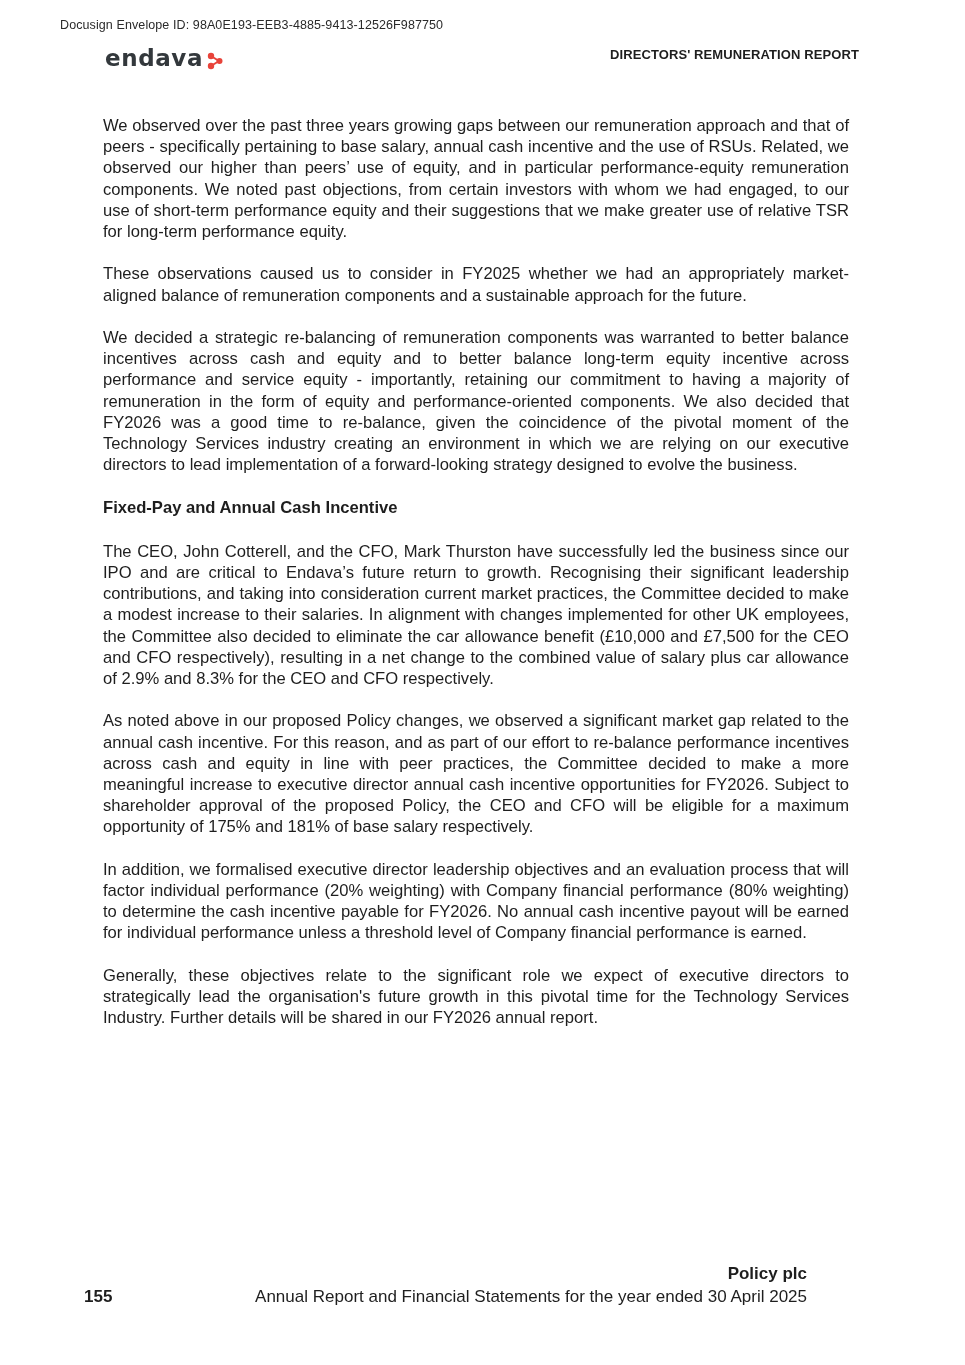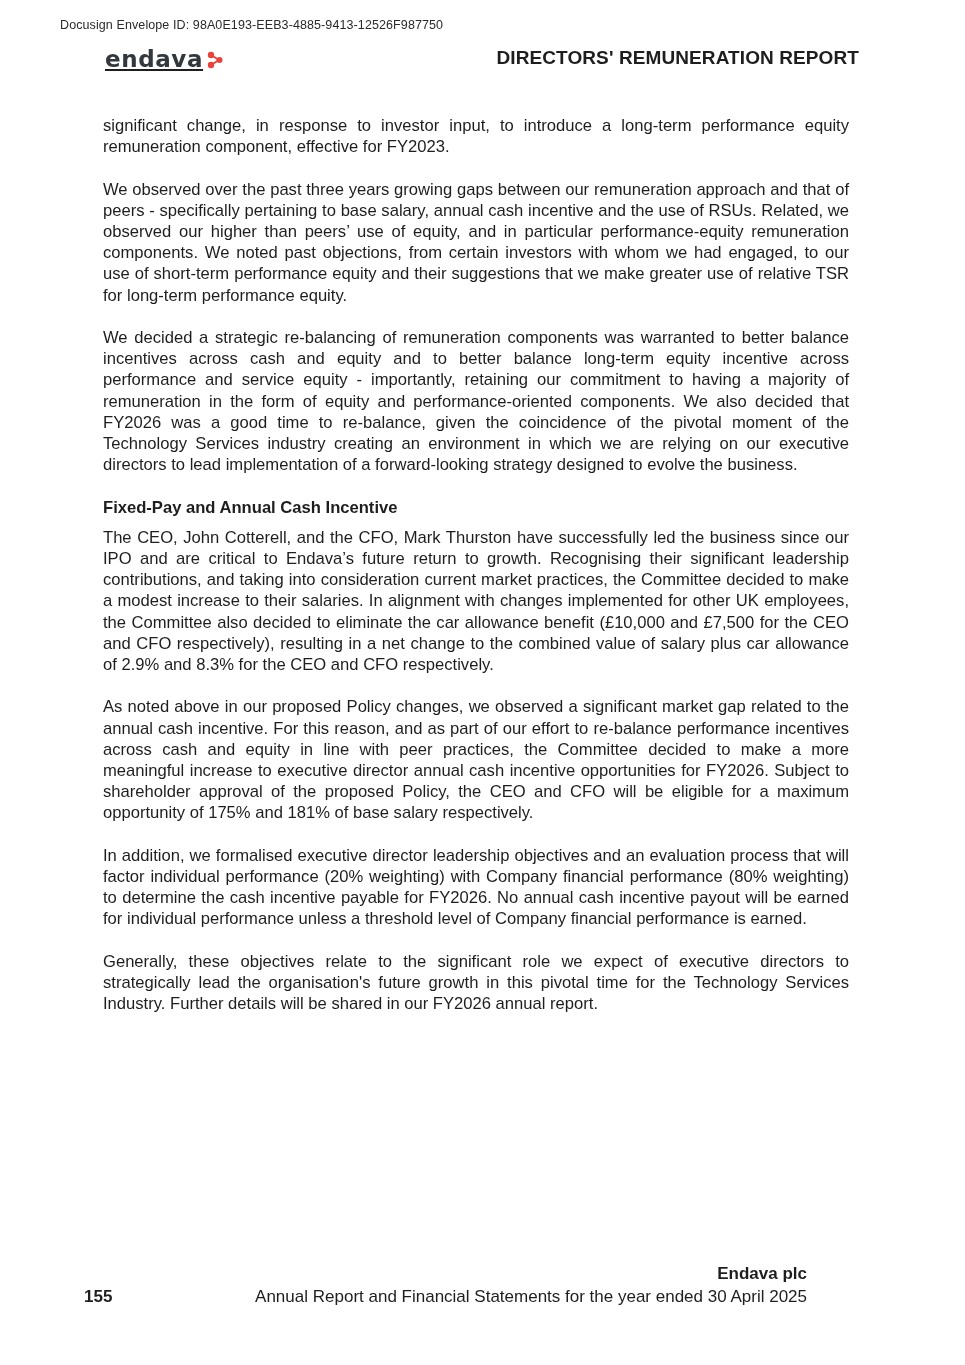--- a/index.html
+++ b/index.html
@@ -20,63 +20,62 @@
       left: 28px;
       top: 18px;
       font-size: 12.5px;
       color: #2a2a2a;
       letter-spacing: 0.1px;
       margin-left: 32px;
     }
     .logo {
       position: absolute;
       left: 105px;
-      top: 48px;
+      top: 38px;
       height: 32px;
       display: flex;
-      align-items: flex-start;
-      text-decoration: underline;
+      align-items: flex-end;
     }
     .logo-text {
       font-family: "DejaVu Sans", sans-serif;
       font-size: 23px;
       font-weight: bold;
       color: #33383c;
       letter-spacing: 0.6px;
       line-height: 1;
     }
     .logo-mark {
       margin-left: 3px;
       margin-top: 3px;
       width: 18px;
       height: 18px;
     }
     .header-title {
       position: absolute;
       right: 106px;
       top: 47px;
-      font-size: 19px;
+      font-size: 13px;
       font-weight: bold;
       color: #1e1e1e;
       letter-spacing: 0.1px;
     }
     .content {
       position: absolute;
       left: 103px;
       top: 115px;
       width: 746px;
       font-size: 16.6px;
       line-height: 21.2px;
     }
     .content p {
       margin: 0 0 21.2px 0;
       text-align: justify;
     }
     .content h3 {
-      margin: 0 0 9px 0;
+      margin: 0 0 23px 0;
       font-size: 16.6px;
       font-weight: bold;
       line-height: 21.2px;
     }
     .footer-company {
       position: absolute;
       right: 158px;
       top: 1264px;
       font-size: 17px;
       font-weight: bold;
@@ -107,25 +106,25 @@
     <line x1="5" y1="14" x2="13" y2="9" stroke="#e8433a" stroke-width="2"></line>
     <circle cx="5" cy="4" r="3.2" fill="#e8433a"></circle>
     <circle cx="13.5" cy="9" r="3" fill="#e8433a"></circle>
     <circle cx="5" cy="14" r="3.2" fill="#e8433a"></circle>
   </svg>
 </div>
 
 <div class="header-title">DIRECTORS' REMUNERATION REPORT</div>
 
 <div class="content">
-  <p>significant change, in response to investor input, to introduce a long-term performance equity remuneration component, effective for FY2023.</p>
   <p>We observed over the past three years growing gaps between our remuneration approach and that of peers - specifically pertaining to base salary, annual cash incentive and the use of RSUs. Related, we observed our higher than peers’ use of equity, and in particular performance-equity remuneration components. We noted past objections, from certain investors with whom we had engaged, to our use of short-term performance equity and their suggestions that we make greater use of relative TSR for long-term performance equity.</p>
+  <p>These observations caused us to consider in FY2025 whether we had an appropriately market-aligned balance of remuneration components and a sustainable approach for the future.</p>
   <p>We decided a strategic re-balancing of remuneration components was warranted to better balance incentives across cash and equity and to better balance long-term equity incentive across performance and service equity - importantly, retaining our commitment to having a majority of remuneration in the form of equity and performance-oriented components. We also decided that FY2026 was a good time to re-balance, given the coincidence of the pivotal moment of the Technology Services industry creating an environment in which we are relying on our executive directors to lead implementation of a forward-looking strategy designed to evolve the business.</p>
   <h3>Fixed-Pay and Annual Cash Incentive</h3>
   <p>The CEO, John Cotterell, and the CFO, Mark Thurston have successfully led the business since our IPO and are critical to Endava’s future return to growth. Recognising their significant leadership contributions, and taking into consideration current market practices, the Committee decided to make a modest increase to their salaries. In alignment with changes implemented for other UK employees, the Committee also decided to eliminate the car allowance benefit (£10,000 and £7,500 for the CEO and CFO respectively), resulting in a net change to the combined value of salary plus car allowance of 2.9% and 8.3% for the CEO and CFO respectively.</p>
   <p>As noted above in our proposed Policy changes, we observed a significant market gap related to the annual cash incentive. For this reason, and as part of our effort to re-balance performance incentives across cash and equity in line with peer practices, the Committee decided to make a more meaningful increase to executive director annual cash incentive opportunities for FY2026. Subject to shareholder approval of the proposed Policy, the CEO and CFO will be eligible for a maximum opportunity of 175% and 181% of base salary respectively.</p>
   <p>In addition, we formalised executive director leadership objectives and an evaluation process that will factor individual performance (20% weighting) with Company financial performance (80% weighting) to determine the cash incentive payable for FY2026. No annual cash incentive payout will be earned for individual performance unless a threshold level of Company financial performance is earned.</p>
   <p>Generally, these objectives relate to the significant role we expect of executive directors to strategically lead the organisation's future growth in this pivotal time for the Technology Services Industry. Further details will be shared in our FY2026 annual report.</p>
 </div>
 
-<div class="footer-company">Endava plc</div>
+<div class="footer-company">Policy plc</div>
 <div class="footer-page">155</div>
 <div class="footer-subtitle">Annual Report and Financial Statements for the year ended 30 April 2025</div>
 
 </body></html>

